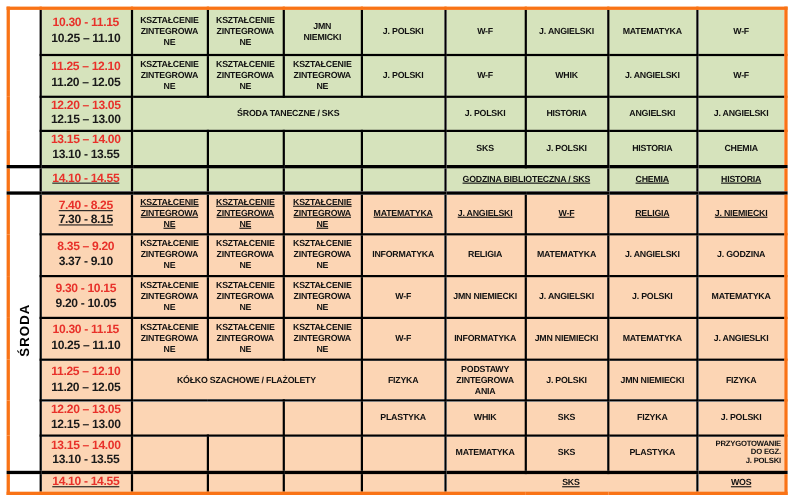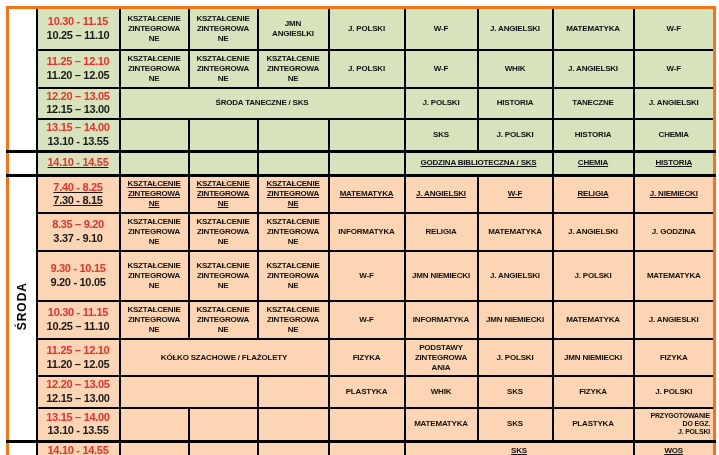--- a/index.html
+++ b/index.html
@@ -100,21 +100,21 @@
             <div class="time-red">10.30 - 11.15</div>
             <div class="time-black">10.25 – 11.10</div>
           </td>
           <td class="subject-cell green">KSZTAŁCENIE
 ZINTEGROWA
 NE</td>
           <td class="subject-cell green">KSZTAŁCENIE
 ZINTEGROWA
 NE</td>
           <td class="subject-cell green">JMN
-ANGIESLKI</td>
+NIEMICKI</td>
           <td class="subject-cell green">J. POLSKI</td>
           <td class="subject-cell green">W-F</td>
           <td class="subject-cell green">J. ANGIELSKI</td>
           <td class="subject-cell green">MATEMATYKA</td>
           <td class="subject-cell green">W-F</td>
         </tr>
         <tr style="height: 38px;">
           <td class="time-cell green">
             <div class="time-red">11.25 – 12.10</div>
             <div class="time-black">11.20 – 12.05</div>
@@ -135,21 +135,21 @@
           <td class="subject-cell green">W-F</td>
         </tr>
         <tr style="height: 29px;">
           <td class="time-cell green">
             <div class="time-red">12.20 – 13.05</div>
             <div class="time-black">12.15 – 13.00</div>
           </td>
           <td colspan="4" class="subject-cell green">ŚRODA TANECZNE / SKS</td>
           <td class="subject-cell green">J. POLSKI</td>
           <td class="subject-cell green">HISTORIA</td>
-          <td class="subject-cell green">TANECZNE</td>
+          <td class="subject-cell green">ANGIELSKI</td>
           <td class="subject-cell green">J. ANGIELSKI</td>
         </tr>
         <tr style="height: 31px;">
           <td class="time-cell green">
             <div class="time-red">13.15 – 14.00</div>
             <div class="time-black">13.10 - 13.55</div>
           </td>
           <td class="subject-cell green"></td>
           <td class="subject-cell green"></td>
           <td class="subject-cell green"></td>
@@ -206,21 +206,21 @@
 NE</td>
           <td class="subject-cell orange">KSZTAŁCENIE
 ZINTEGROWA
 NE</td>
           <td class="subject-cell orange">INFORMATYKA</td>
           <td class="subject-cell orange">RELIGIA</td>
           <td class="subject-cell orange">MATEMATYKA</td>
           <td class="subject-cell orange">J. ANGIELSKI</td>
           <td class="subject-cell orange">J. GODZINA</td>
         </tr>
-        <tr style="height: 50px;">
+        <tr style="height: 38px;">
           <td class="time-cell orange">
             <div class="time-red">9.30 - 10.15</div>
             <div class="time-black">9.20 - 10.05</div>
           </td>
           <td class="subject-cell orange">KSZTAŁCENIE
 ZINTEGROWA
 NE</td>
           <td class="subject-cell orange">KSZTAŁCENIE
 ZINTEGROWA
 NE</td>

